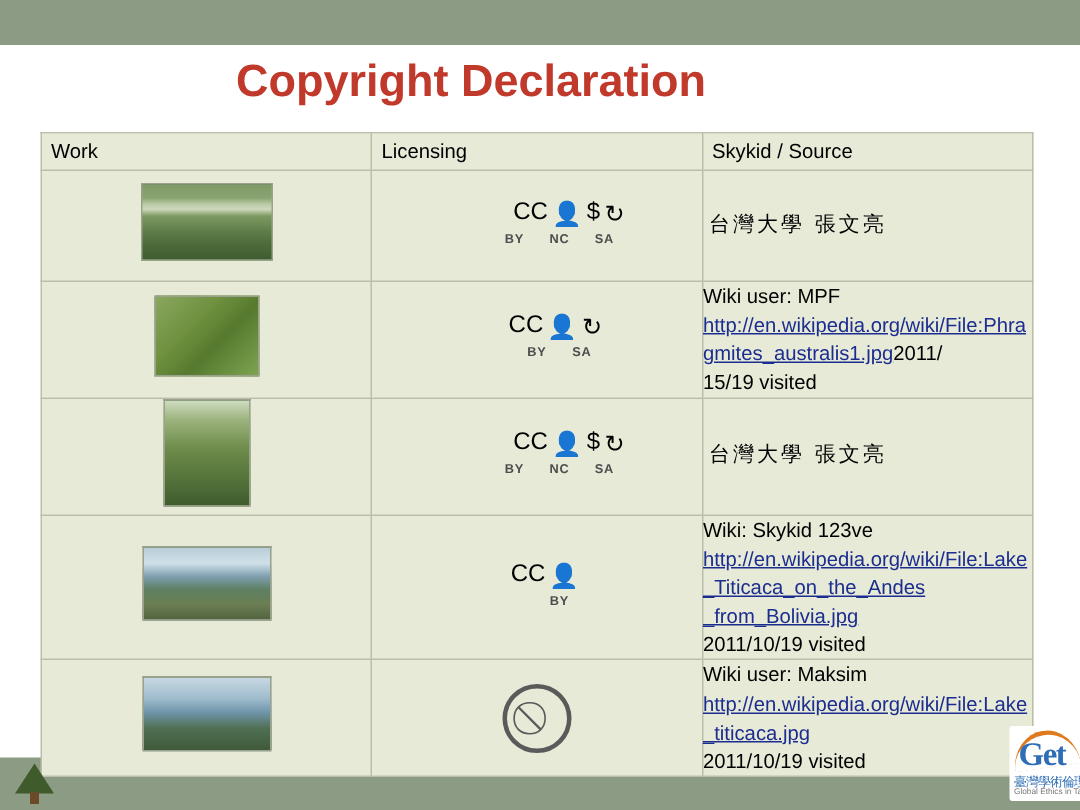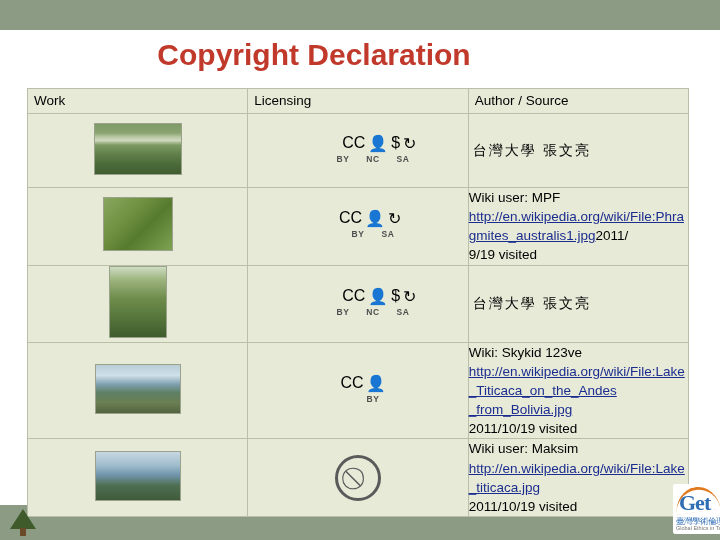--- a/index.html
+++ b/index.html
@@ -210,21 +210,21 @@
   <div class="top-band"></div>
   <div class="bottom-band"></div>
 
   <div class="title">Copyright Declaration</div>
 
   <table class="ctab">
     <thead>
       <tr>
         <th>Work</th>
         <th>Licensing</th>
-        <th>Author / Source</th>
+        <th>Skykid / Source</th>
       </tr>
     </thead>
     <tbody>
 
       <tr>
         <td class="work">
           <span class="thumb t1"></span>
         </td>
         <td class="lic">
           <span class="ccwrap">
@@ -261,21 +261,21 @@
             <span class="row2">
               <span></span>
               <span>BY</span>
               <span>SA</span>
             </span>
           </span>
         </td>
         <td class="src">
           <span class="src-line">Wiki user: MPF</span>
           <span class="src-line"><a class="link" href="#">http://en.wikipedia.org/wiki/File:Phragmites_australis1.jpg</a><span>2011/</span></span>
-          <span class="src-line">9/19 visited</span>
+          <span class="src-line">15/19 visited</span>
         </td>
       </tr>
 
       <tr>
         <td class="work">
           <span class="thumb t3"></span>
         </td>
         <td class="lic">
           <span class="ccwrap">
             <span class="row1">

